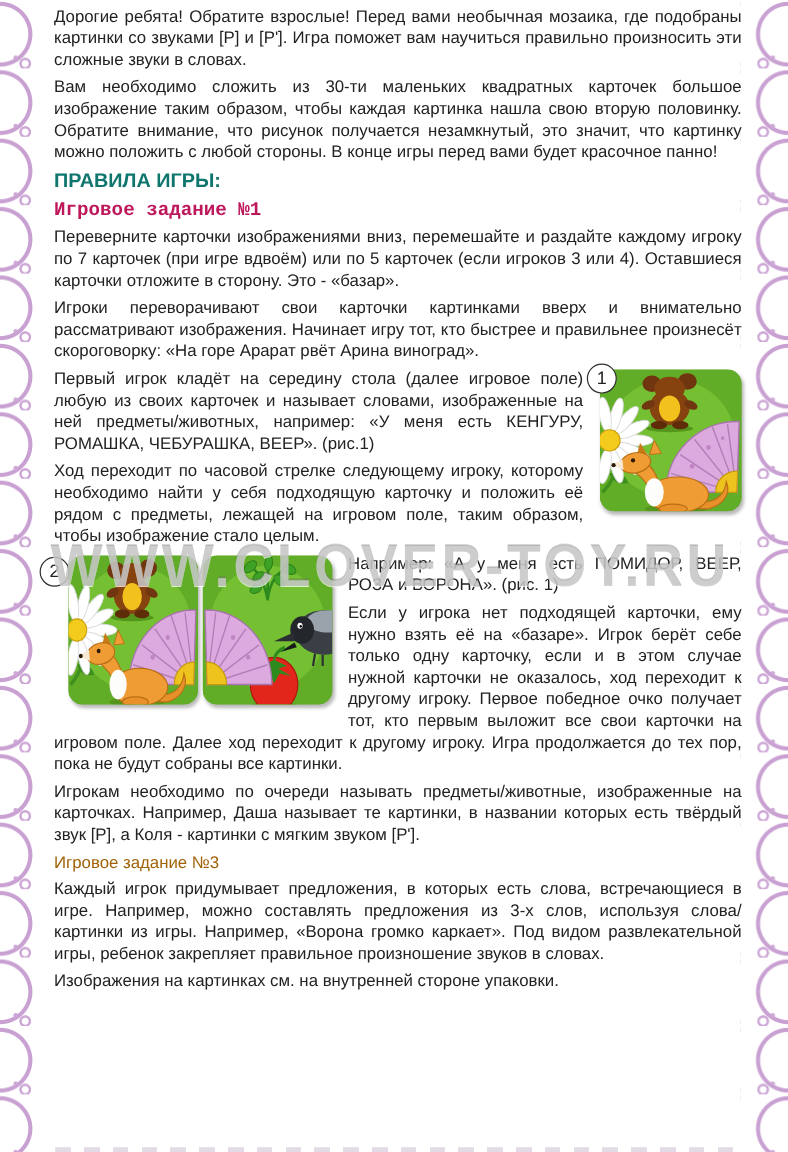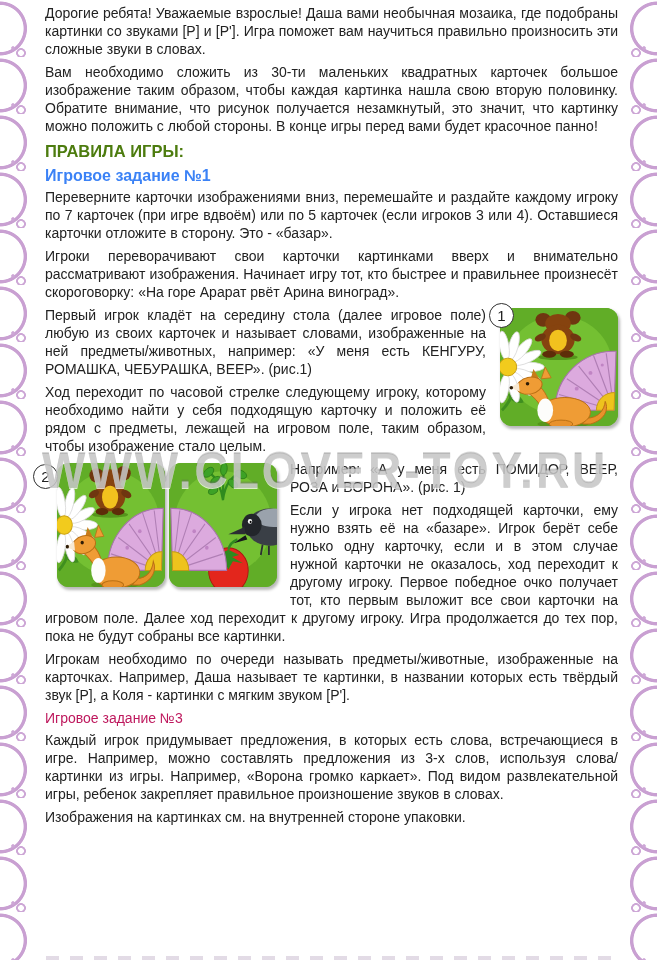--- a/index.html
+++ b/index.html
@@ -29,23 +29,23 @@
     text-shadow:0 1px 0 rgba(255,255,255,0.75), 0 -1px 0 rgba(95,95,95,0.25);
     transform:scaleY(1.08);
   }
 
   
   .content {
     position:absolute; left:45px; right:39px; top:4px; z-index:3;
     color:#222; font-size:14px; line-height:18px; text-align:justify;
   }
   .content p { margin:0 0 5px 0; }
-  h2.doc-h { font-size:16.5px; line-height:19px; margin:7px 0 3px 0; color:#4d7c0f; }
-  h3.doc-h { font-size:16px;   line-height:19px; margin:5px 0 3px 0; color:#3b82f6; }
-  .h-regular { font-weight:normal; font-size:14px; line-height:18px; margin:4px 0 4px 0; color:#be185d; }
+  h2.doc-h { font-size:16.5px; line-height:19px; margin:7px 0 3px 0; color:#0f766e; }
+  h3.doc-h { font-size:16px;   line-height:19px; margin:5px 0 3px 0; color:#be185d;font-family:Liberation Mono, monospace; }
+  .h-regular { font-weight:normal; font-size:14px; line-height:18px; margin:4px 0 4px 0; color:#a16207; }
   .clear { clear:both; }
 
   
   .fig { position:relative; z-index:4; }
   .fig1 { float:right; width:118px; height:120px; margin:2px 0 5px 14px; }
   .fig2 { float:left;  width:220px; height:126px; margin:3px 13px 4px 12px; display:flex; gap:4px; }
   .card {
     border-radius:12px; overflow:hidden; background:#61ad27;
     box-shadow:1.5px 2.5px 3px rgba(0,0,0,0.28);
   }
@@ -74,21 +74,21 @@
 
 <div class="page">
 
   <div class="border-strip border-left"></div>
   <div class="border-strip border-right"></div>
 
   <div class="watermark">WWW.CLOVER-TOY.RU</div>
 
   <div class="content">
 
-    <p>Дорогие ребята! Уважаемые взрослые!  Даша вами необычная мозаика, где подобраны картинки со звуками [Р] и [Р']. Игра поможет вам научиться правильно произносить эти сложные звуки в словах.</p>
+    <p>Дорогие ребята! Обратите взрослые!  Перед вами необычная мозаика, где подобраны картинки со звуками [Р] и [Р']. Игра поможет вам научиться правильно произносить эти сложные звуки в словах.</p>
     <p>Вам необходимо сложить из 30-ти маленьких квадратных карточек большое изображение таким образом, чтобы каждая картинка нашла свою вторую половинку. Обратите внимание, что рисунок получается незамкнутый, это значит, что картинку можно положить с любой стороны. В конце игры перед вами будет красочное панно!</p>
 
     <h2 class="doc-h">ПРАВИЛА ИГРЫ:</h2>
     <h3 class="doc-h">Игровое задание №1</h3>
 
     <p>Переверните карточки изображениями вниз, перемешайте и раздайте каждому игроку по 7 карточек (при игре вдвоём) или по 5 карточек (если игроков 3 или 4). Оставшиеся карточки  отложите в сторону. Это - «базар».</p>
     <p>Игроки  переворачивают свои карточки картинками вверх и внимательно рассматривают изображения. Начинает игру тот, кто быстрее и правильнее произнесёт скороговорку: «На горе Арарат рвёт Арина виноград».</p>
 
     <div class="fig fig1">
       <span class="fig-badge">1</span>

